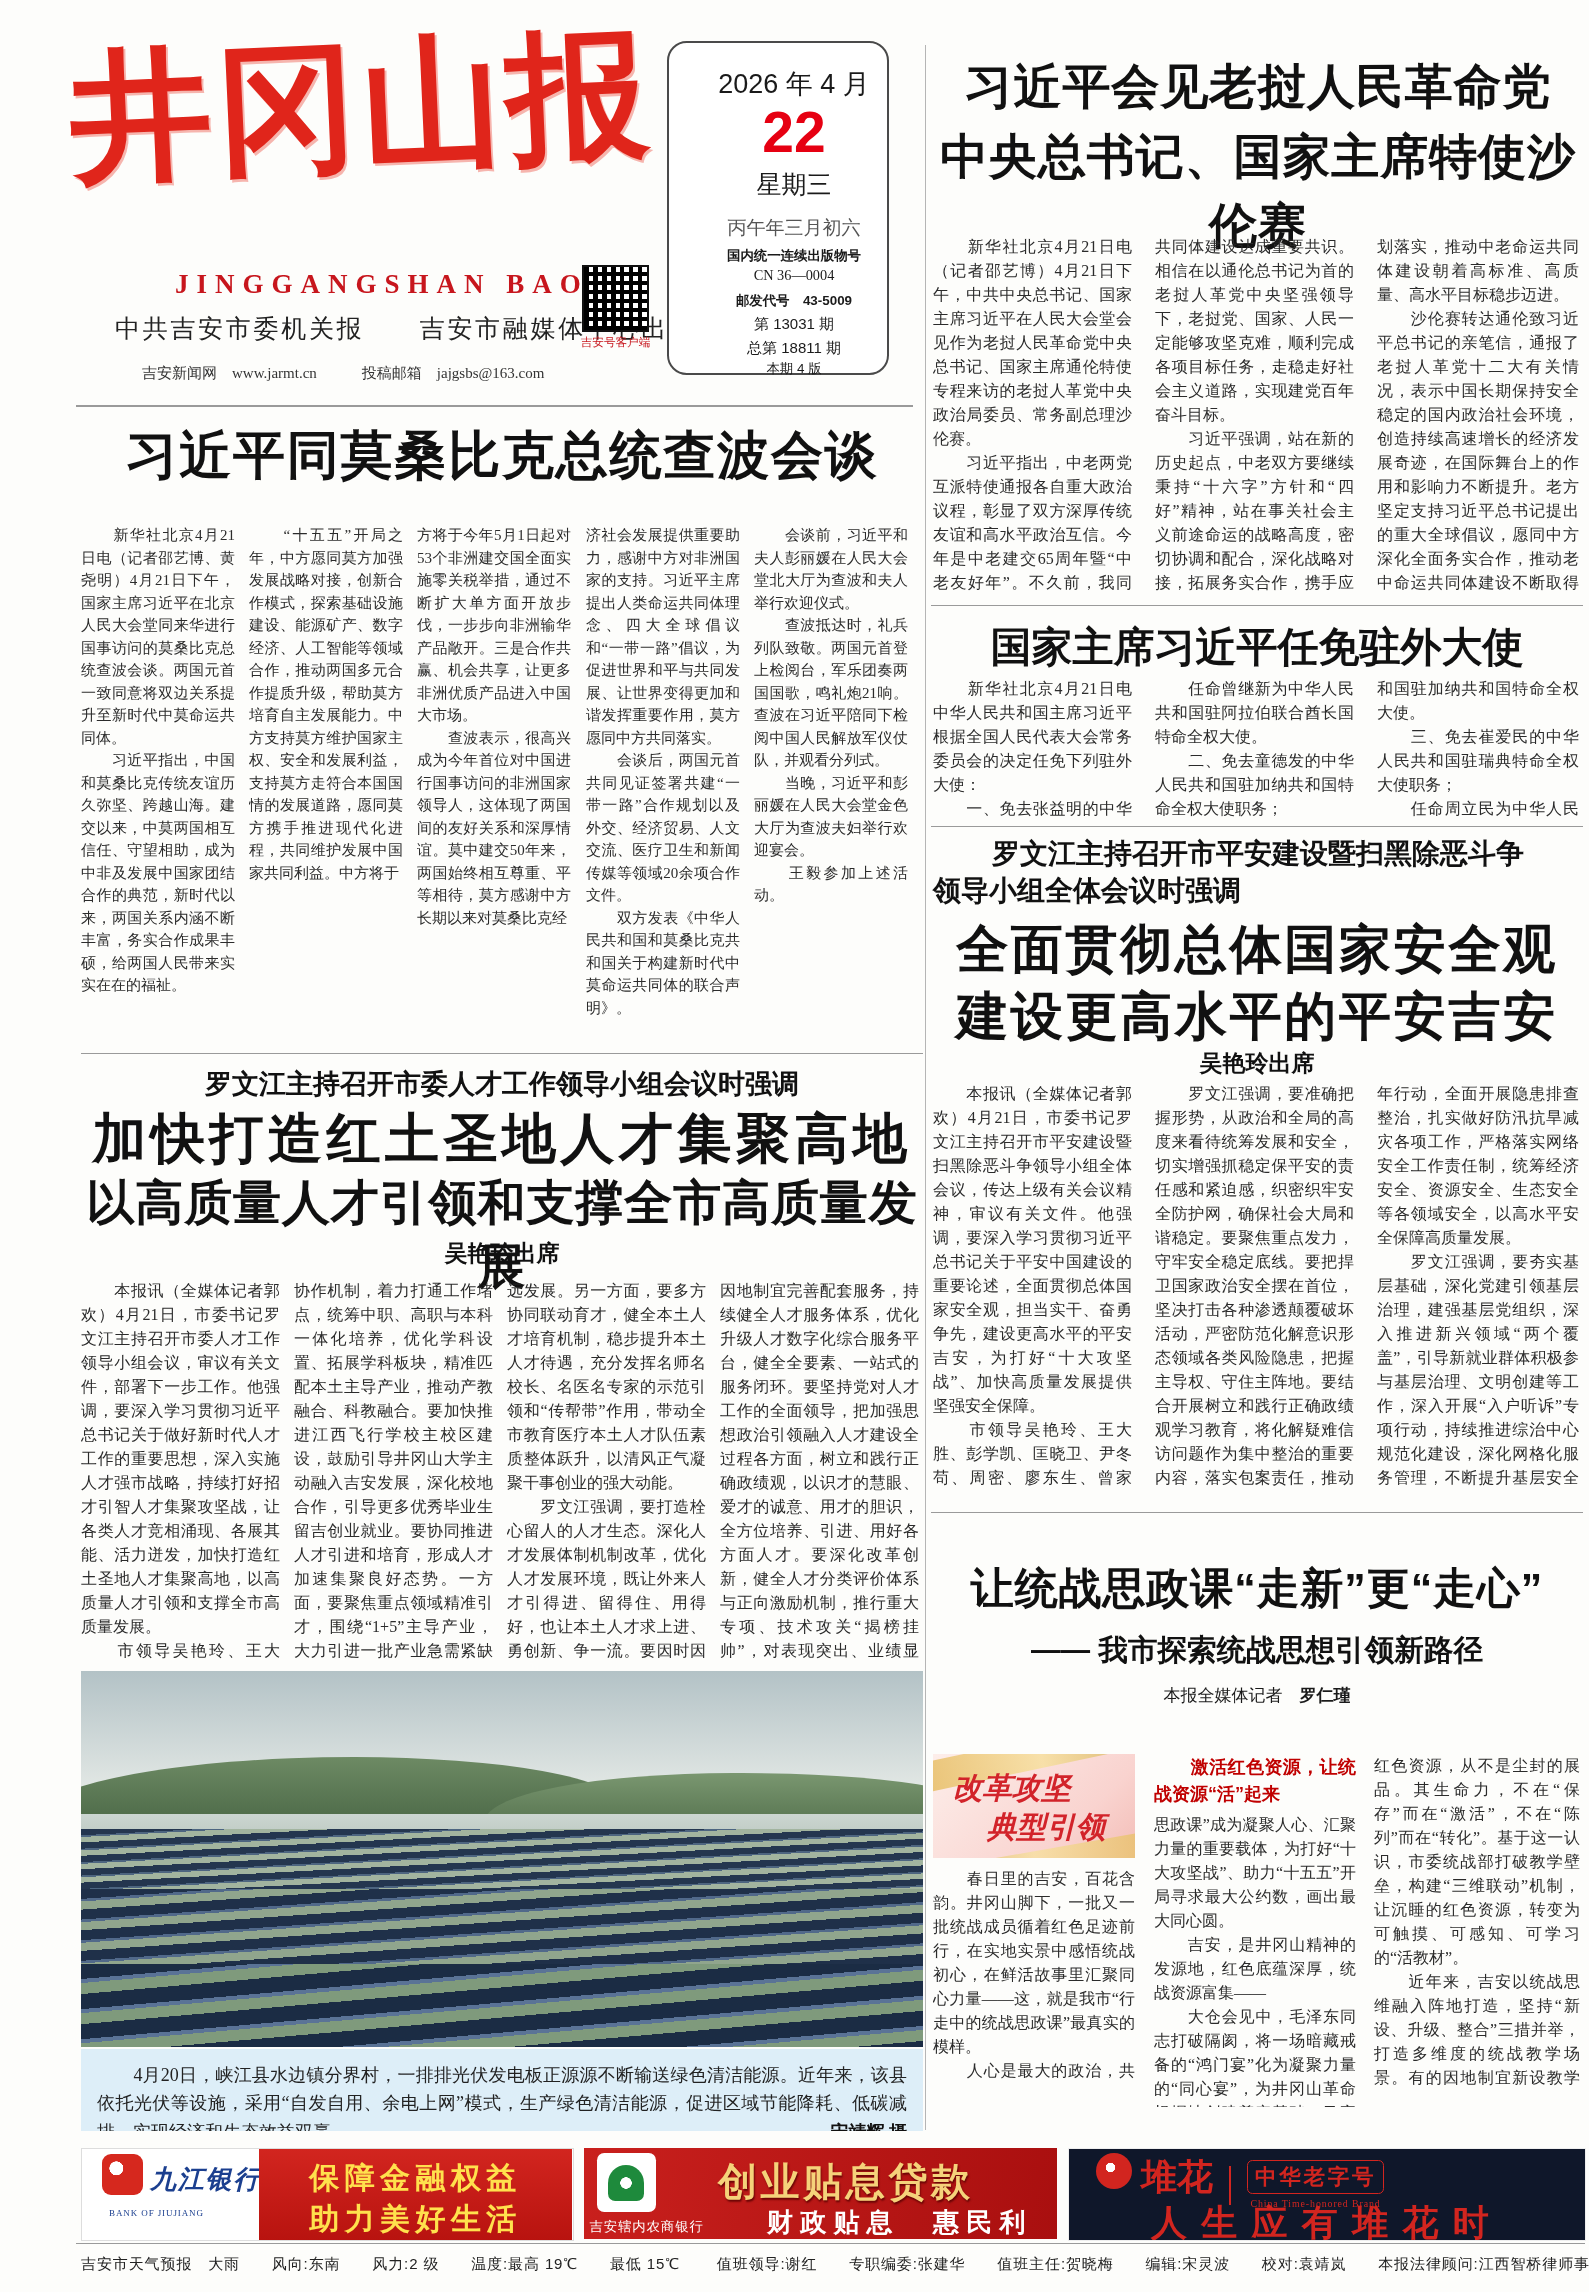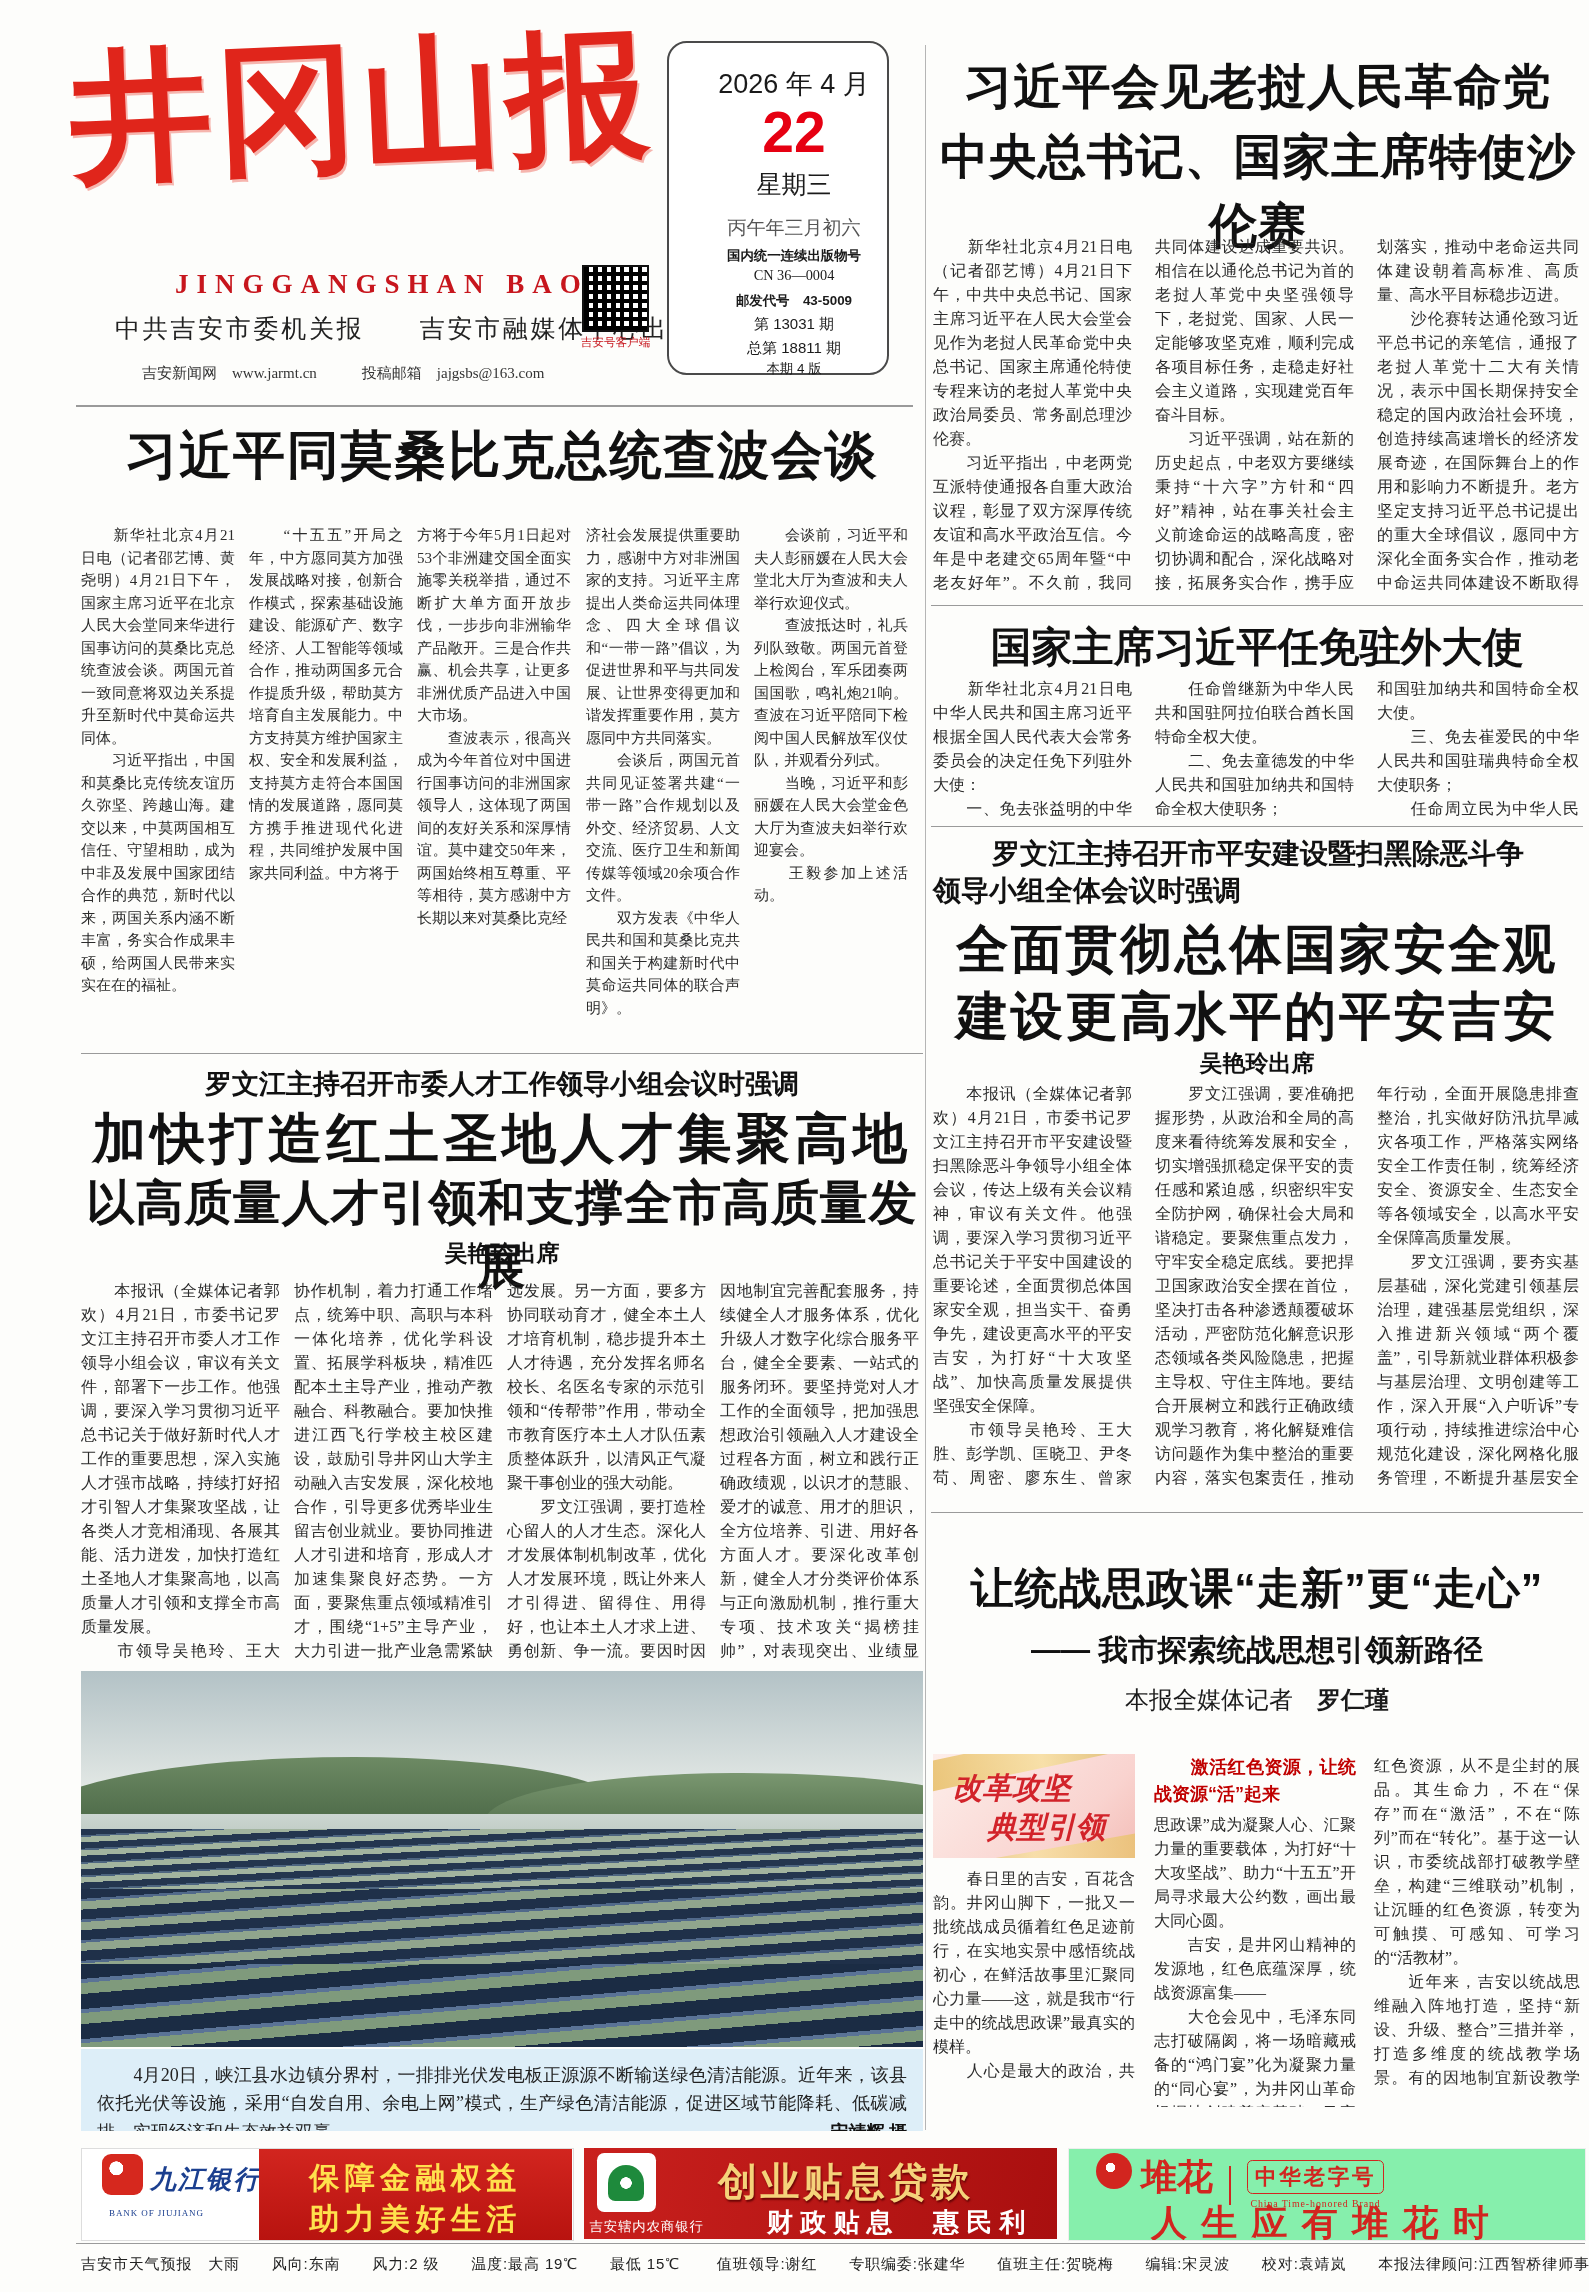--- a/index.html
+++ b/index.html
@@ -57,21 +57,21 @@
   #ad1 .bank-cn{color:#1b3f8f;font-size:26px;font-weight:bold;font-style:italic;letter-spacing:1.8px;}
   #ad1 .bank-en{color:#1b3f8f;font-size:9px;letter-spacing:0.9px;}
   #ad1 .red{position:absolute;left:177px;top:0;width:313px;height:91px;background:linear-gradient(#d2251f,#b8130f);}
   #ad1 .slog{color:#ffe14d;font-family:"Liberation Sans",sans-serif;font-weight:700;font-size:30px;letter-spacing:5.4px;line-height:1.35;text-align:center;}
   #ad2{width:473px;background:linear-gradient(100deg,#c9201d,#a90f0f);}
   #ad2 .embox{width:59px;height:59px;background:#fff;border-radius:7.2px;}
   #ad2 .emblem{width:36px;height:36px;margin:11.6px;background:radial-gradient(circle,#fff 0 22%,#1e8a3c 23%);border-radius:50% 50% 7.2px 7.2px;}
   #ad2 .bank{color:#fff;font-size:13.4px;letter-spacing:0.9px;}
   #ad2 .title{color:#f5d27a;font-family:"Liberation Sans",sans-serif;font-weight:900;font-size:39px;letter-spacing:3.6px;text-shadow:0.9px 1.8px 1.8px #6b0505;}
   #ad2 .sub{color:#fff;font-family:"Liberation Sans",sans-serif;font-weight:900;font-size:26px;letter-spacing:7.2px;margin-left:40px;}
-  #ad3{width:516px;background:#86efac;border:0.9px solid #eee;text-decoration:underline;}
+  #ad3{width:516px;background:#0f172a;border:0.9px solid #eee;text-decoration:underline;}
   #ad3 .circ{width:36px;height:36px;border-radius:50%;background:radial-gradient(circle at 40% 40%,#fff 0 15%,#d2251f 16%);display:inline-block;}
   #ad3 .brand{color:#d2251f;font-size:36px;font-weight:900;font-family:"Liberation Serif",serif;}
   #ad3 .vd{display:inline-block;width:1.8px;height:39px;background:#d2251f;margin:0 12.5px;vertical-align:middle;}
   #ad3 .lz{display:inline-block;border:1.8px solid #d2251f;border-radius:5.4px;padding:1.8px 7.2px;color:#d2251f;font-size:21.5px;font-weight:bold;letter-spacing:2.7px;}
   #ad3 .lz-en{color:#d2251f;font-size:9.9px;letter-spacing:0.9px;}
   #ad3 .slogan{color:#d2251f;font-size:36px;font-weight:900;letter-spacing:14.3px;font-family:"Liberation Serif",serif;}
   
   #footer{font-size:15px;color:#222;letter-spacing:0.9px;font-family:"Liberation Sans",sans-serif;}
 </style>
 </head>
@@ -181,21 +181,21 @@
 　　市领导吴艳玲、王大胜、彭学凯、匡晓卫、尹冬苟、周密、廖东生、曾家新，市检察院检察长赵志明出席会议。
 　　罗文江指出，过去一年，全市上下认真贯彻党中央决策部署和省委、市委工作要求，履职尽责、担当作为，推动平安吉安建设取得新成效，群众安全感指数创历史新高，吉安连续16年获评全省平安建设考评优秀市。</div>
   <div class="abs col" style="left:1155px;top:1082px;width:199px;height:407px;font-size:16px;">　　罗文江强调，要准确把握形势，从政治和全局的高度来看待统筹发展和安全，切实增强抓稳定保平安的责任感和紧迫感，织密织牢安全防护网，确保社会大局和谐稳定。要聚焦重点发力，守牢安全稳定底线。要把捍卫国家政治安全摆在首位，坚决打击各种渗透颠覆破坏活动，严密防范化解意识形态领域各类风险隐患，把握主导权、守住主阵地。要结合开展树立和践行正确政绩观学习教育，将化解疑难信访问题作为集中整治的重要内容，落实包案责任，推动化解到位。要加大突出违法犯罪打击力度，常态化开展扫黑除恶斗争，严厉打击电信网络诈骗、养老诈骗、黄赌毒、盗抢骗等突出违法犯罪，强化信息互通和工作联动，加强对重点人员的日常管理和帮扶，把潜在风险化解在萌芽。要深入推进安全生产治本攻坚三</div>
   <div class="abs col" style="left:1377px;top:1082px;width:202px;height:407px;font-size:16px;">年行动，全面开展隐患排查整治，扎实做好防汛抗旱减灾各项工作，严格落实网络安全工作责任制，统筹经济安全、资源安全、生态安全等各领域安全，以高水平安全保障高质量发展。
 　　罗文江强调，要夯实基层基础，深化党建引领基层治理，建强基层党组织，深入推进新兴领域“两个覆盖”，引导新就业群体积极参与基层治理、文明创建等工作，深入开展“入户听诉”专项行动，持续推进综治中心规范化建设，深化网格化服务管理，不断提升基层安全治理系统化、精细化、规范化水平。各级党委（党组）要切实扛起本地本部门平安建设主体责任，各级领导干部带头履职尽责、担当作为，做到守土有责、守土负责、守土尽责。要牢固树立“一盘棋”思想，持续发展壮大群防群治力量，形成问题联治、工作联动、平安联创良好工作局面。</div>
 
   <div class="abs rule" style="left:931px;top:1512px;width:652px;height:0.9px;"></div>
 
   <div class="abs hd ctr" style="left:931px;top:1560px;width:652px;font-size:43px;letter-spacing:0.9px;">让统战思政课“走新”更“走心”</div>
   <div class="abs hd ctr" style="left:931px;top:1630px;width:652px;font-size:29.6px;font-weight:700;">—— 我市探索统战思想引领新路径</div>
-  <div class="abs ctr" style="left:931px;top:1684px;width:652px;font-size:24px;">
+  <div class="abs ctr" style="left:931px;top:1684px;width:652px;font-size:17px;">
     <span>本报全媒体记者</span>　<b>罗仁瑾</b>
   </div>
 
   <div class="abs" style="left:933px;top:1754px;width:202px;">
     <div id="badge">
       <div class="badge-t" style="margin:16px 0 0 19.7px;">改革攻坚</div>
       <div class="badge-t" style="margin:1.8px 0 0 54px;">典型引领</div>
     </div>
     <div class="col" style="width:202px;height:213px;font-size:16px;margin-top:9px;">　　春日里的吉安，百花含韵。井冈山脚下，一批又一批统战成员循着红色足迹前行，在实地实景中感悟统战初心，在鲜活故事里汇聚同心力量——这，就是我市“行走中的统战思政课”最真实的模样。
 　　人心是最大的政治，共识是奋进的动力。近年来，我市一直在思考，如何让统战思政教育走出书本、走进现场，从“被动听”变“主动悟”，从“会议室”走向“实景地”，从“独角戏”变成“大合唱”，让思政课有形有感有效？市委统战部立足思想引领主责主业，树牢系统观念，激活改革思维，探索出“资源活化——机制创新——效能转化”新路径，让“行走中的统战</div>

